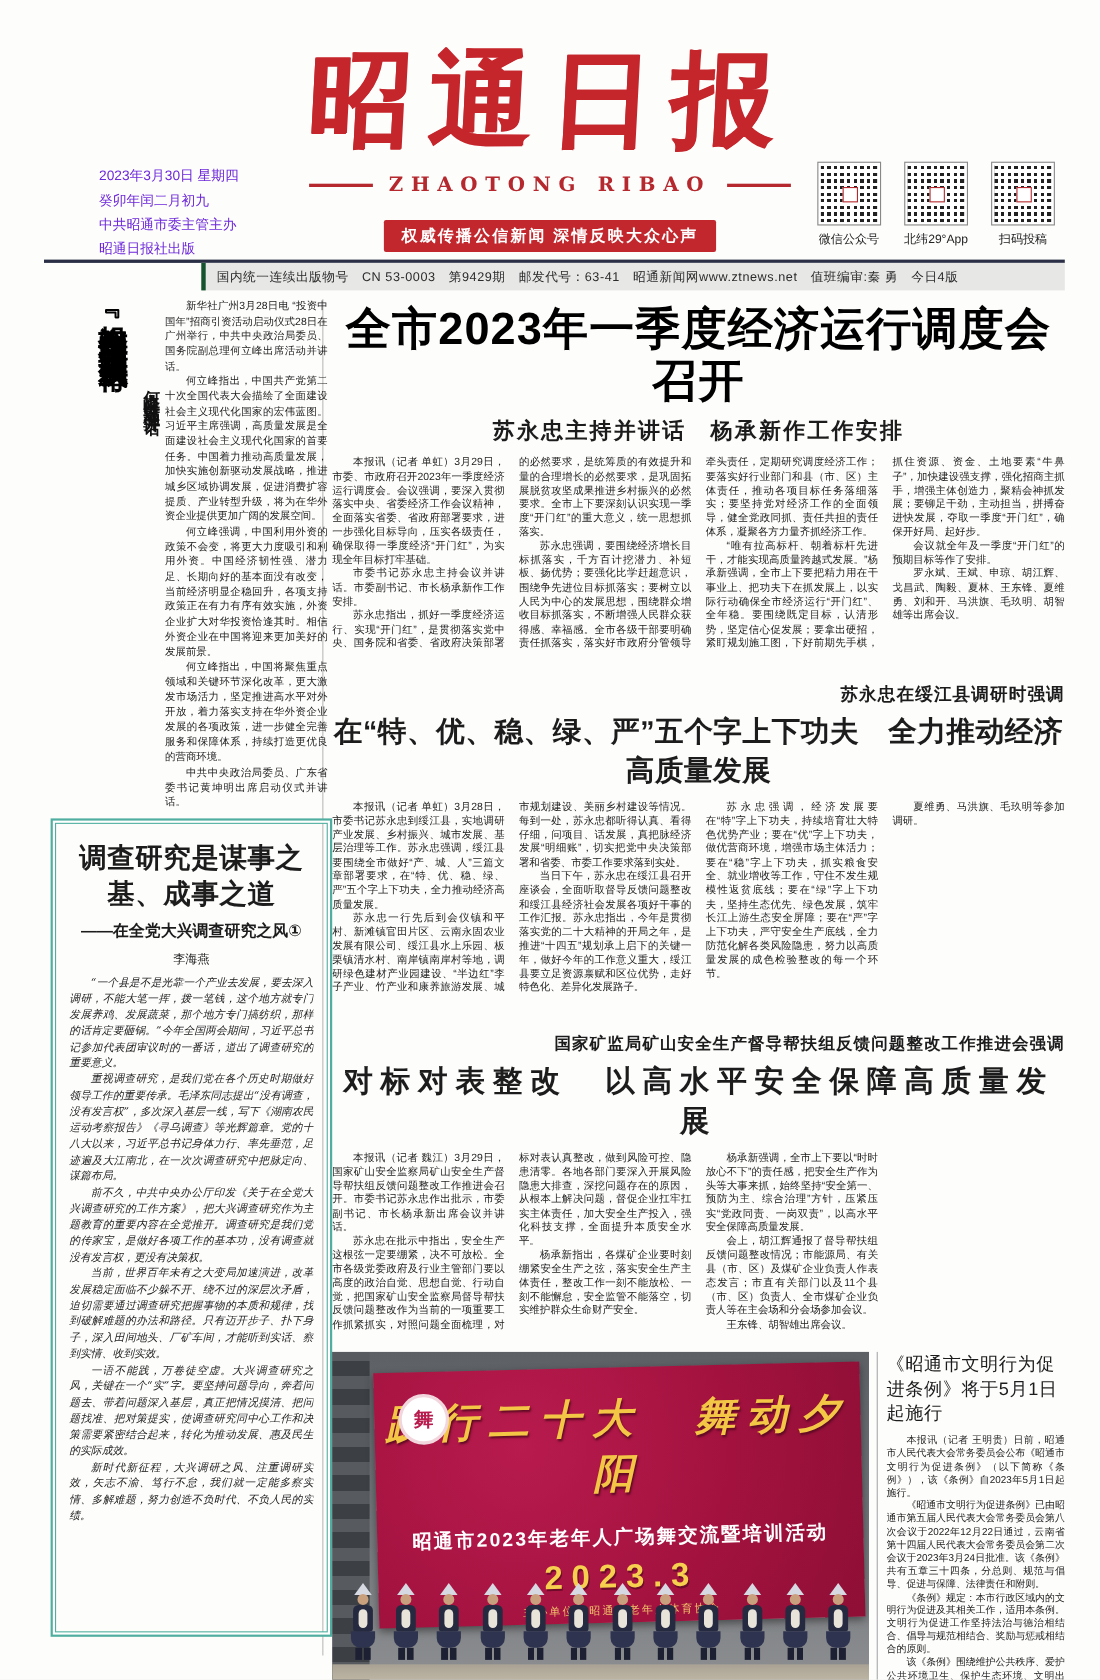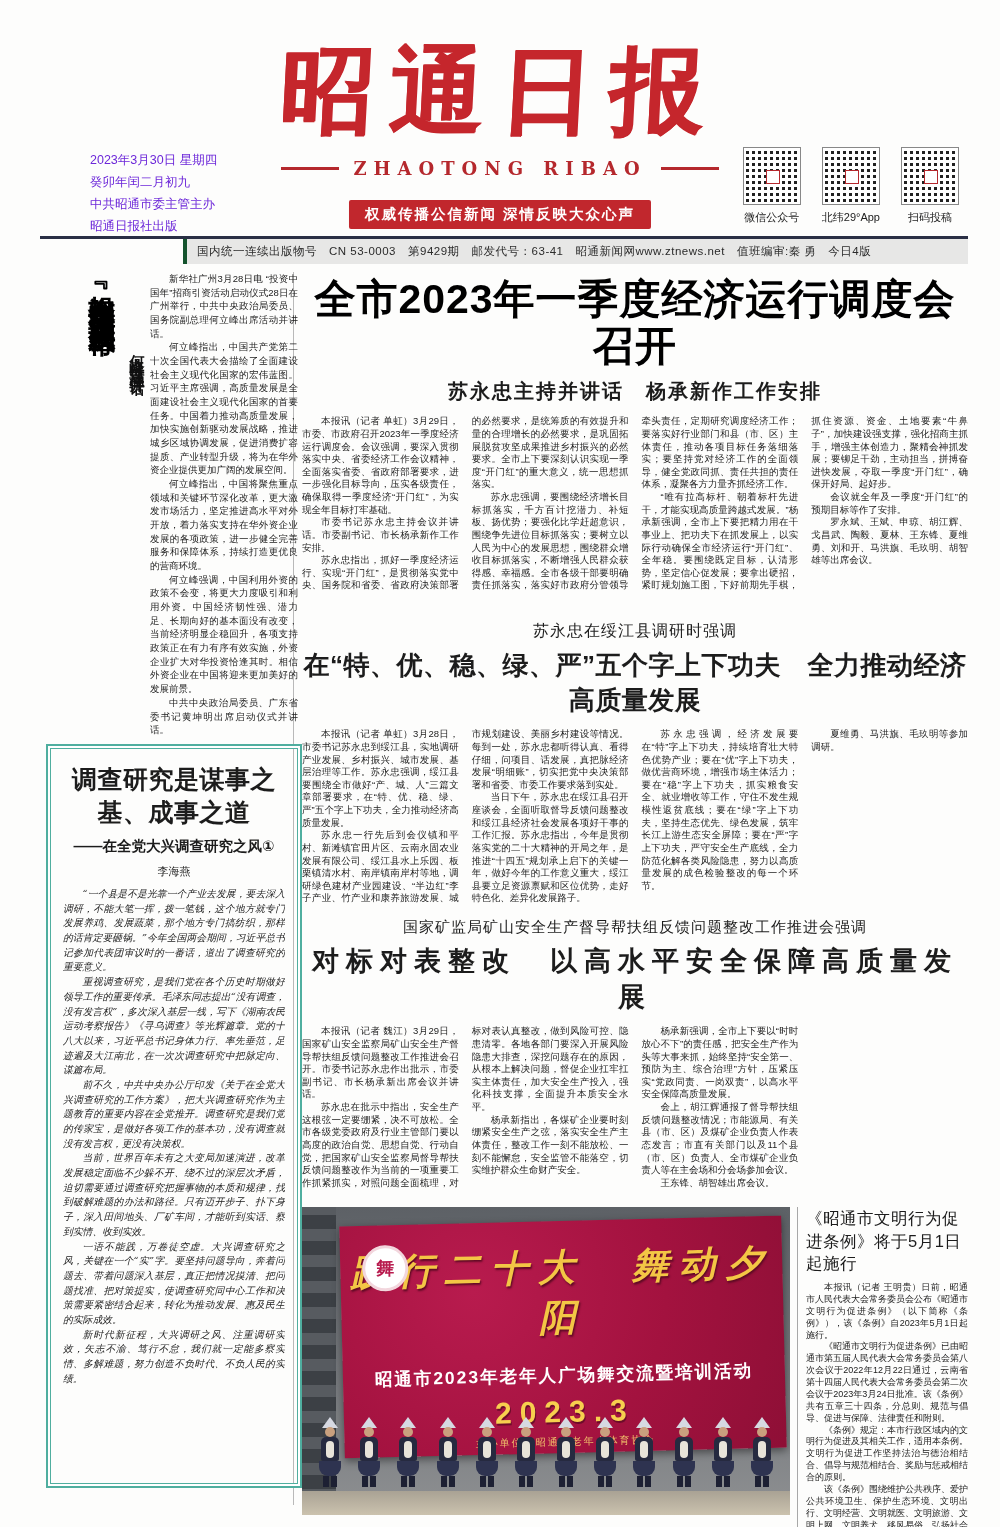--- a/index.html
+++ b/index.html
@@ -49,25 +49,25 @@
   .survey-author{font-size:11px;text-align:center;margin:8px 0 8px;font-family:"DejaVu Serif",serif;}
   .box-body{font-size:9.8px;line-height:1.5;text-align:justify;font-family:"DejaVu Serif","Liberation Serif",serif;
         font-style:italic;color:#222;overflow:hidden;height:596px;}
   .survey-source{text-align:right;font-size:9.8px;font-family:"DejaVu Serif",serif;font-style:italic;margin-top:13px;}
   
   .a-head{font-size:41px;font-weight:900;text-align:center;letter-spacing:1px;line-height:1.15;margin-top:4px;color:#000;}
   .a-deck{font-size:20px;font-weight:bold;text-align:center;margin-top:8px;letter-spacing:2px;}
   .col-body{margin-top:10px;column-count:4;column-gap:13px;font-size:9.5px;line-height:1.33;
         text-align:justify;overflow:hidden;column-fill:auto;}
   .a-body{height:184px;}
-  .kicker{font-size:16px;font-weight:normal;text-align:center;letter-spacing:1px;}
+  .kicker{font-size:16px;font-weight:bold;text-align:right;letter-spacing:1px;}
   .b-kicker{margin-top:22px;}
   .b-head{font-size:26px;font-weight:900;text-align:center;letter-spacing:0.5px;margin-top:6px;}
   .b-body{height:186px;}
-  .c-kicker{margin-top:4px;font-size:15px;}
+  .c-kicker{margin-top:26px;font-size:15px;}
   .c-head{font-size:27px;font-weight:900;text-align:center;letter-spacing:7px;margin-top:6px;}
   .c-body{height:172px;}
   
   .bottom{display:flex;margin-top:10px;}
   .bottom-left{width:488px;}
   .bottom-right{width:162px;border-left:1px solid #a8a8a8;margin-left:7px;padding-left:8px;}
   .photo{position:relative;width:488px;height:308px;background:linear-gradient(180deg,#5d6166 0%,#75787c 55%,#8e9092 100%);overflow:hidden;}
   .photo .building{position:absolute;left:0;top:0;width:34px;height:100%;
         background:repeating-linear-gradient(0deg,#3c4045 0 14px,#575b60 14px 26px);}
   .banner{position:absolute;left:40px;top:14px;right:6px;height:232px;transform:rotate(-1.4deg);
@@ -139,22 +139,22 @@
 
   <div class="v-rule"></div>
 
   <div class="left-col">
     <div class="lead">
       <div class="lead-head">『投资中国年』招商引资活动启动仪式举行</div>
       <div class="lead-sub">何立峰出席活动并讲话</div>
       <div class="lead-body">
           <p>新华社广州3月28日电 “投资中国年”招商引资活动启动仪式28日在广州举行，中共中央政治局委员、国务院副总理何立峰出席活动并讲话。</p>
           <p>何立峰指出，中国共产党第二十次全国代表大会描绘了全面建设社会主义现代化国家的宏伟蓝图。习近平主席强调，高质量发展是全面建设社会主义现代化国家的首要任务。中国着力推动高质量发展，加快实施创新驱动发展战略，推进城乡区域协调发展，促进消费扩容提质、产业转型升级，将为在华外资企业提供更加广阔的发展空间。</p>
+          <p>何立峰强调，中国利用外资的政策不会变，将更大力度吸引和利用外资。中国经济韧性强、潜力足、长期向好的基本面没有改变，当前经济明显企稳回升，各项支持政策正在有力有序有效实施，外资企业扩大对华投资恰逢其时。相信外资企业在中国将迎来更加美好的发展前景。</p>
           <p>何立峰指出，中国将聚焦重点领域和关键环节深化改革，更大激发市场活力，坚定推进高水平对外开放，着力落实支持在华外资企业发展的各项政策，进一步健全完善服务和保障体系，持续打造更优良的营商环境。</p>
-          <p>何立峰强调，中国利用外资的政策不会变，将更大力度吸引和利用外资。中国经济韧性强、潜力足、长期向好的基本面没有改变，当前经济明显企稳回升，各项支持政策正在有力有序有效实施，外资企业扩大对华投资恰逢其时。相信外资企业在中国将迎来更加美好的发展前景。</p>
           <p>中共中央政治局委员、广东省委书记黄坤明出席启动仪式并讲话。</p>
         </div>
     </div>
 
     <div class="survey-box">
       <div class="survey-title">调查研究是谋事之基、成事之道</div>
       <div class="survey-sub">——在全党大兴调查研究之风①</div>
       <div class="survey-author">李海燕</div>
       <div class="box-body">
           <p>“一个县是不是光靠一个产业去发展，要去深入调研，不能大笔一挥，拨一笔钱，这个地方就专门发展养鸡、发展蔬菜，那个地方专门搞纺织，那样的话肯定要砸锅。”今年全国两会期间，习近平总书记参加代表团审议时的一番话，道出了调查研究的重要意义。</p>

